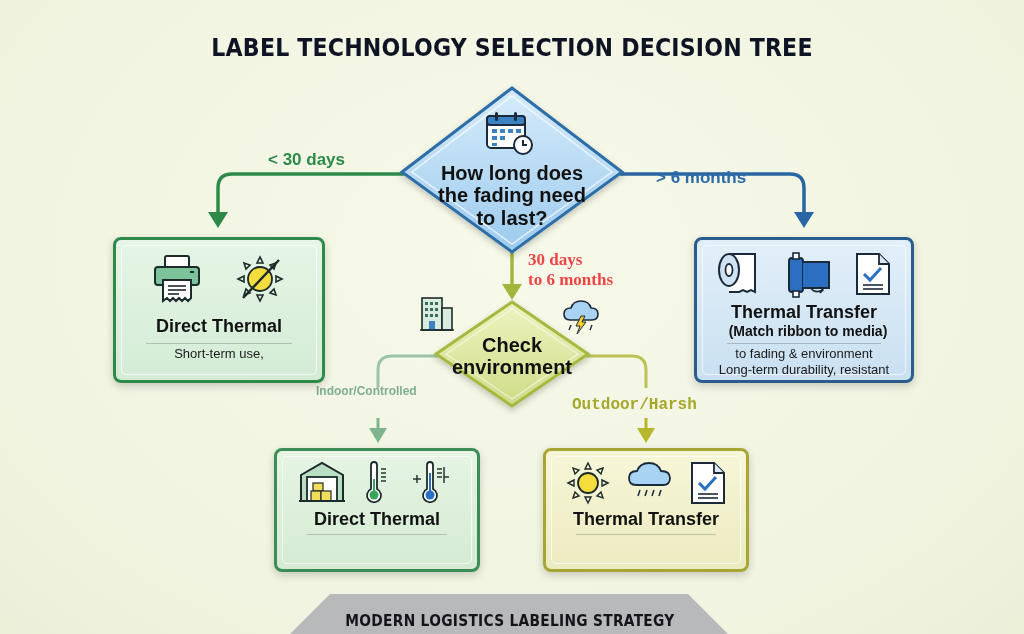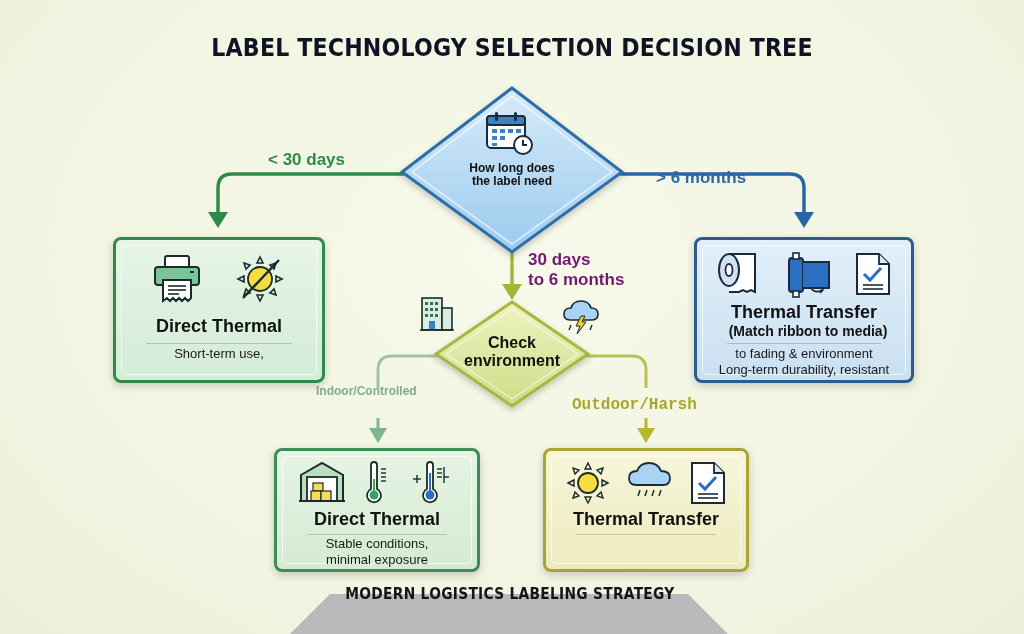--- a/index.html
+++ b/index.html
@@ -14,21 +14,21 @@
       position: absolute; left: 0; right: 0; top: 34px;
       text-align: center; font-weight: 700; font-size: 24px;
       letter-spacing: 0.2px; color: #0e1424;
       font-family: "DejaVu Sans", sans-serif;
       transform: scaleX(0.92);
     }
     svg.wires { position: absolute; left: 0; top: 0; }
     .edge-label { position: absolute; font-weight: 700; font-size: 17px; white-space: nowrap; }
     .lbl-green { color: #2e8a48; }
     .lbl-blue { color: #2c6aa8; }
-    .lbl-olive { color: #701a75; }
+    .lbl-olive { color: #ef4444; font-family: Liberation Serif, serif; }
     .lbl-sage { color: #7fae8e; }
     .lbl-yellow { color: #a6a82a; font-family: Liberation Mono, monospace; }
 
     .diamond-text {
       position: absolute; text-align: center; font-weight: 600; color: #111;
       line-height: 1.12;
     }
     .card {
       position: absolute; border-radius: 8px; text-align: center;
       box-shadow: 0 3px 8px rgba(0,0,0,0.18);
@@ -41,21 +41,21 @@
     .card-blue { border: 3px solid #2a5d8e; background: linear-gradient(180deg, #e2eff9 0%, #c9e0f1 100%); }
     .card-green2 { border: 3px solid #3b8c57; background: linear-gradient(180deg, #e6f4e4 0%, #d4ebd2 100%); }
     .card-yellow { border: 3px solid #a8a534; background: linear-gradient(180deg, #f7f6d8 0%, #ecebc0 100%); }
     .card-title { position: absolute; left: 0; right: 0; font-weight: 700; color: #121212; }
     .card-sub { position: absolute; left: 0; right: 0; font-weight: 700; color: #121212; margin-left: 8px; }
     .card-desc { position: absolute; left: 0; right: 0; font-size: 13px; color: #1a1a1a; line-height: 1.25; }
     .card-rule { position: absolute; height: 1px; background: rgba(0,0,0,0.18); }
     .icons { position: absolute; left: 0; right: 0; display: flex; justify-content: center; gap: 28px; }
     .icon { display: inline-block; }
     .footer {
-      position: absolute; left: 290px; top: 575px; width: 440px; height: 24px;
+      position: absolute; left: 290px; top: 602px; width: 440px; height: 24px;
     }
     .footer-text {
       position: absolute; left: 0; right: 0; top: 10px; text-align: center;
       font-weight: 700; font-size: 15px; color: #14141a; letter-spacing: 0.3px;
       font-family: "DejaVu Sans", sans-serif;
       transform: scaleX(0.92);
     }
   </style>
 </head>
 <body>
@@ -148,33 +148,34 @@
 
   <g transform="translate(564,300)">
     <path d="M6 20 Q0 20 0 14 Q0 8 7 8 Q9 1 17 1 Q25 1 27 8 Q34 8 34 14 Q34 20 28 20 Z" fill="#a8d3f2" stroke="#1e2a3a" stroke-width="1.6"></path>
     <polygon points="17,16 12,26 16,26 13,34 22,22 18,22 21,16" fill="#f2d22a" stroke="#1e2a3a" stroke-width="1"></polygon>
     <path d="M7 25 l-2 5 M28 25 l-2 5" stroke="#1e2a3a" stroke-width="1.4"></path>
   </g>
 
   <polygon points="330,594 688,594 728,634 290,634" fill="#b8b9ba"></polygon>
 </svg>
 
-<div class="diamond-text" style="left:432px; top:162px; width:160px; font-size:12px;">
+<div class="diamond-text" style="left:432px; top:162px; width:160px; font-size:20px;">
   <div>How long does</div>
-  <div>the label need</div>
+  <div>the fading need</div>
+  <div>to last?</div>
 </div>
 
 <div class="edge-label lbl-green" style="left:268px; top:150px;">&lt; 30 days</div>
 <div class="edge-label lbl-blue" style="left:656px; top:168px;">&gt; 6 months</div>
 <div class="edge-label lbl-olive" style="left:528px; top:250px; line-height:1.2;">
   <div>30 days</div>
   <div>to 6 months</div>
 </div>
 
-<div class="diamond-text" style="left:452px; top:334px; width:120px; font-size:16px; line-height:1.1;">
+<div class="diamond-text" style="left:452px; top:334px; width:120px; font-size:20px; line-height:1.1;">
   <div>Check</div>
   <div>environment</div>
 </div>
 
 <div class="edge-label lbl-sage" style="left:316px; top:384px; font-size:12px;">Indoor/Controlled</div>
 <div class="edge-label lbl-yellow" style="left:572px; top:396px; font-size:16px;">Outdoor/Harsh</div>
 
 <div class="card card-green" style="left:113px; top:237px; width:212px; height:146px;">
   <div class="inner"></div>
   <div class="icons" style="top:14px; gap:34px;">
@@ -275,24 +276,20 @@
           <line x1="26" y1="8" x2="31" y2="8"></line>
           <line x1="26" y1="12" x2="31" y2="12"></line>
           <line x1="26" y1="16" x2="31" y2="16"></line>
           <line x1="33" y1="6" x2="33" y2="22"></line>
           <line x1="33" y1="16" x2="38" y2="16"></line>
         </g>
     </svg>
   </div>
   <div class="card-title" style="top:58px; font-size:18px;">Direct Thermal</div>
   <div class="card-rule" style="left:30px; right:30px; top:83px;"></div>
-  <div class="card-desc" style="top:85px;">
-    <div>Stable conditions,</div>
-    <div>minimal exposure</div>
-  </div>
 </div>
 
 <div class="card card-yellow" style="left:543px; top:448px; width:206px; height:124px;">
   <div class="inner"></div>
   <div class="icons" style="top:10px; gap:18px;">
     <svg class="icon" width="44" height="44" viewBox="0 0 44 44">
       <circle cx="22" cy="22" r="10" fill="#f4dd3c" stroke="#1b2a2a" stroke-width="1.8"></circle>
       <g stroke="#1b2a2a" stroke-width="1.4" fill="none">
         <path d="M22 2 L19 8 H25 Z"></path>
           <path d="M22 42 L19 36 H25 Z"></path>

